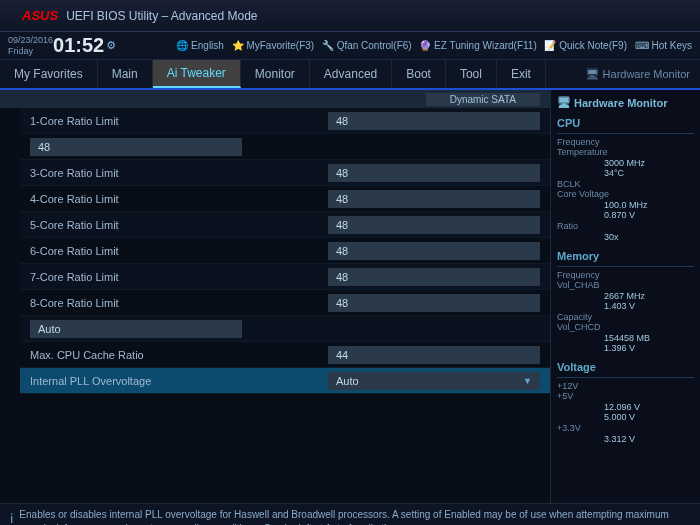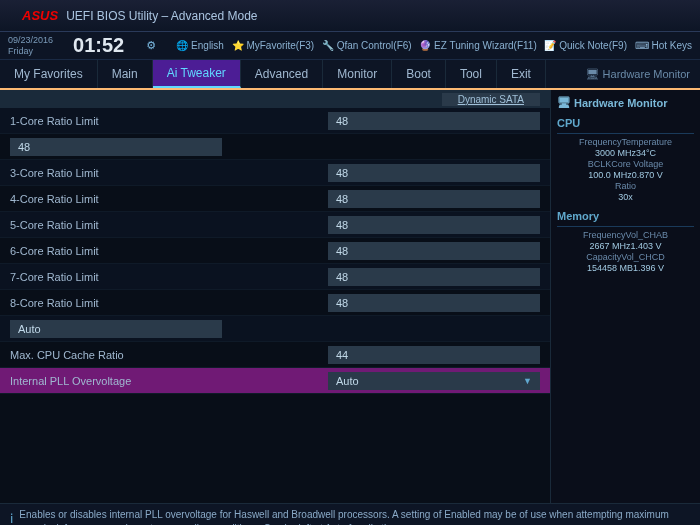--- a/index.html
+++ b/index.html
@@ -35,50 +35,50 @@
     }
 
     
     .time-bar {
       background: #0d1525;
       border-bottom: 1px solid #1a2a44;
       padding: 3px 8px;
       display: flex;
       align-items: center;
       height: 28px;
-      gap: 20px;
+      gap: 0;
     }
     .date-info { font-size: 9px; color: #7a9ab8; line-height: 1.2; }
     .time-display { font-size: 20px; color: #e0e8f0; font-weight: bold; }
     .gear-icon { color: #7ab8e0; margin-left: 2px; font-size: 11px; }
     .top-icons { display: flex; gap: 8px; margin-left: auto; align-items: center; }
     .top-icon-item { color: #8ab0d0; font-size: 10px; display: flex; align-items: center; gap: 2px; cursor: pointer; }
 
     
     .nav-bar {
       background: #0d1525;
-      border-bottom: 2px solid #fdba74;
+      border-bottom: 2px solid #1d4ed8;
       display: flex;
       align-items: stretch;
       height: 30px;
     }
     .nav-item {
       padding: 0 14px;
       display: flex;
       align-items: center;
       color: #a0b8d0;
       font-size: 12px;
       cursor: pointer;
       border-right: 1px solid #1a2a3a;
       white-space: nowrap;
     }
     .nav-item.active {
       color: #60d8ff;
       border-bottom: 2px solid #60d8ff;
-      background: #4c1d95;
+      background: #404040;
     }
     .nav-right {
       margin-left: auto;
       display: flex;
       align-items: center;
       padding: 0 10px;
       color: #6a8aa8;
       font-size: 11px;
     }
 
@@ -102,37 +102,36 @@
       font-size: 10px;
       color: #6a8aaa;
       height: 18px;
       display: flex;
       align-items: center;
       justify-content: flex-end;
     }
     .sub-header-value {
       background: #2a3a4a;
       color: #a0c0d8;
-      padding: 1px 16px;
+      padding: 1px 24px;
       font-size: 10px;
-      text-decoration: underline;
-    }
-
-    
-    .settings-table { width: 100%; }
+    }
+
+    
+    .settings-table { width: 100%; padding-left: 20px; }
     .setting-row {
       display: flex;
       align-items: center;
       height: 26px;
       border-bottom: 1px solid #0f1a28;
       padding: 0 10px;
     }
     .setting-row:nth-child(odd) { background: #0a1220; }
     .setting-row:nth-child(even) { background: #080e18; }
-    .setting-row.active-row { background: #701a75; justify-content: flex-end; }
+    .setting-row.active-row { background: #0c4a6e; justify-content: flex-end; }
     .setting-label {
       flex: 1;
       color: #a0b8d0;
       font-size: 11px;
     }
     .setting-value {
       width: 212px;
       background: #2a3a4a;
       color: #c0d8e8;
       padding: 2px 8px;
@@ -172,23 +171,24 @@
       font-size: 11px;
       font-weight: bold;
       margin-bottom: 3px;
       border-bottom: 1px solid #1a3a5a;
       padding-bottom: 4px;
     }
     .hw-row {
       display: flex;
       justify-content: center;
       margin-bottom: 1px;
+      flex-direction: column;
     }
     .hw-label { color: #6a8aaa; font-size: 9px; }
-    .hw-val { color: #a0c8e0; font-size: 9px; }
+    .hw-val { color: #a0c8e0; font-size: 9px; margin-left: 47px; }
 
     
     .info-bar {
       background: #0d1525;
       border-top: 1px solid #1a2a3a;
       padding: 4px 10px;
       font-size: 10px;
       color: #7a9ab8;
       min-height: 42px;
       display: flex;
@@ -220,22 +220,22 @@
     <span class="top-icon-item">🔮 <span>EZ Tuning Wizard(F11)</span></span>
     <span class="top-icon-item">📝 <span>Quick Note(F9)</span></span>
     <span class="top-icon-item">⌨ <span>Hot Keys</span></span>
   </div>
 </div>
 
 <div class="nav-bar">
   <div class="nav-item">My Favorites</div>
   <div class="nav-item">Main</div>
   <div class="nav-item active">Ai Tweaker</div>
+  <div class="nav-item">Monitor</div>
   <div class="nav-item">Advanced</div>
-  <div class="nav-item">Monitor</div>
   <div class="nav-item">Boot</div>
   <div class="nav-item">Tool</div>
   <div class="nav-item">Exit</div>
   <div class="nav-right">
     <span>🖥</span>&nbsp;<span>Hardware Monitor</span>
   </div>
 </div>
 
 <div class="main-area">
 
@@ -361,20 +361,37 @@
       <div class="hw-row">
         <span class="hw-label">Capacity</span>
         <span class="hw-label">Vol_CHCD</span>
       </div>
       <div class="hw-row">
         <span class="hw-val">154458 MB</span>
         <span class="hw-val">1.396 V</span>
       </div>
     </div>
 
+    <div class="hw-section">
+      <div class="hw-section-title">Voltage</div>
+      <div class="hw-row">
+        <span class="hw-label">+12V</span>
+        <span class="hw-label">+5V</span>
+      </div>
+      <div class="hw-row">
+        <span class="hw-val">12.096 V</span>
+        <span class="hw-val">5.000 V</span>
+      </div>
+      <div class="hw-row">
+        <span class="hw-label">+3.3V</span>
+      </div>
+      <div class="hw-row">
+        <span class="hw-val">3.312 V</span>
+      </div>
+    </div>
   </div>
 
 </div>
 
 <div class="info-bar">
   <span class="info-icon">ℹ</span>
   <span class="info-text">Enables or disables internal PLL overvoltage for Haswell and Broadwell processors. A setting of Enabled may be of use when attempting maximum overclock frequency under extreme cooling conditions. Can be left at Auto for all other use.</span>
 </div>
 
 </body></html>

